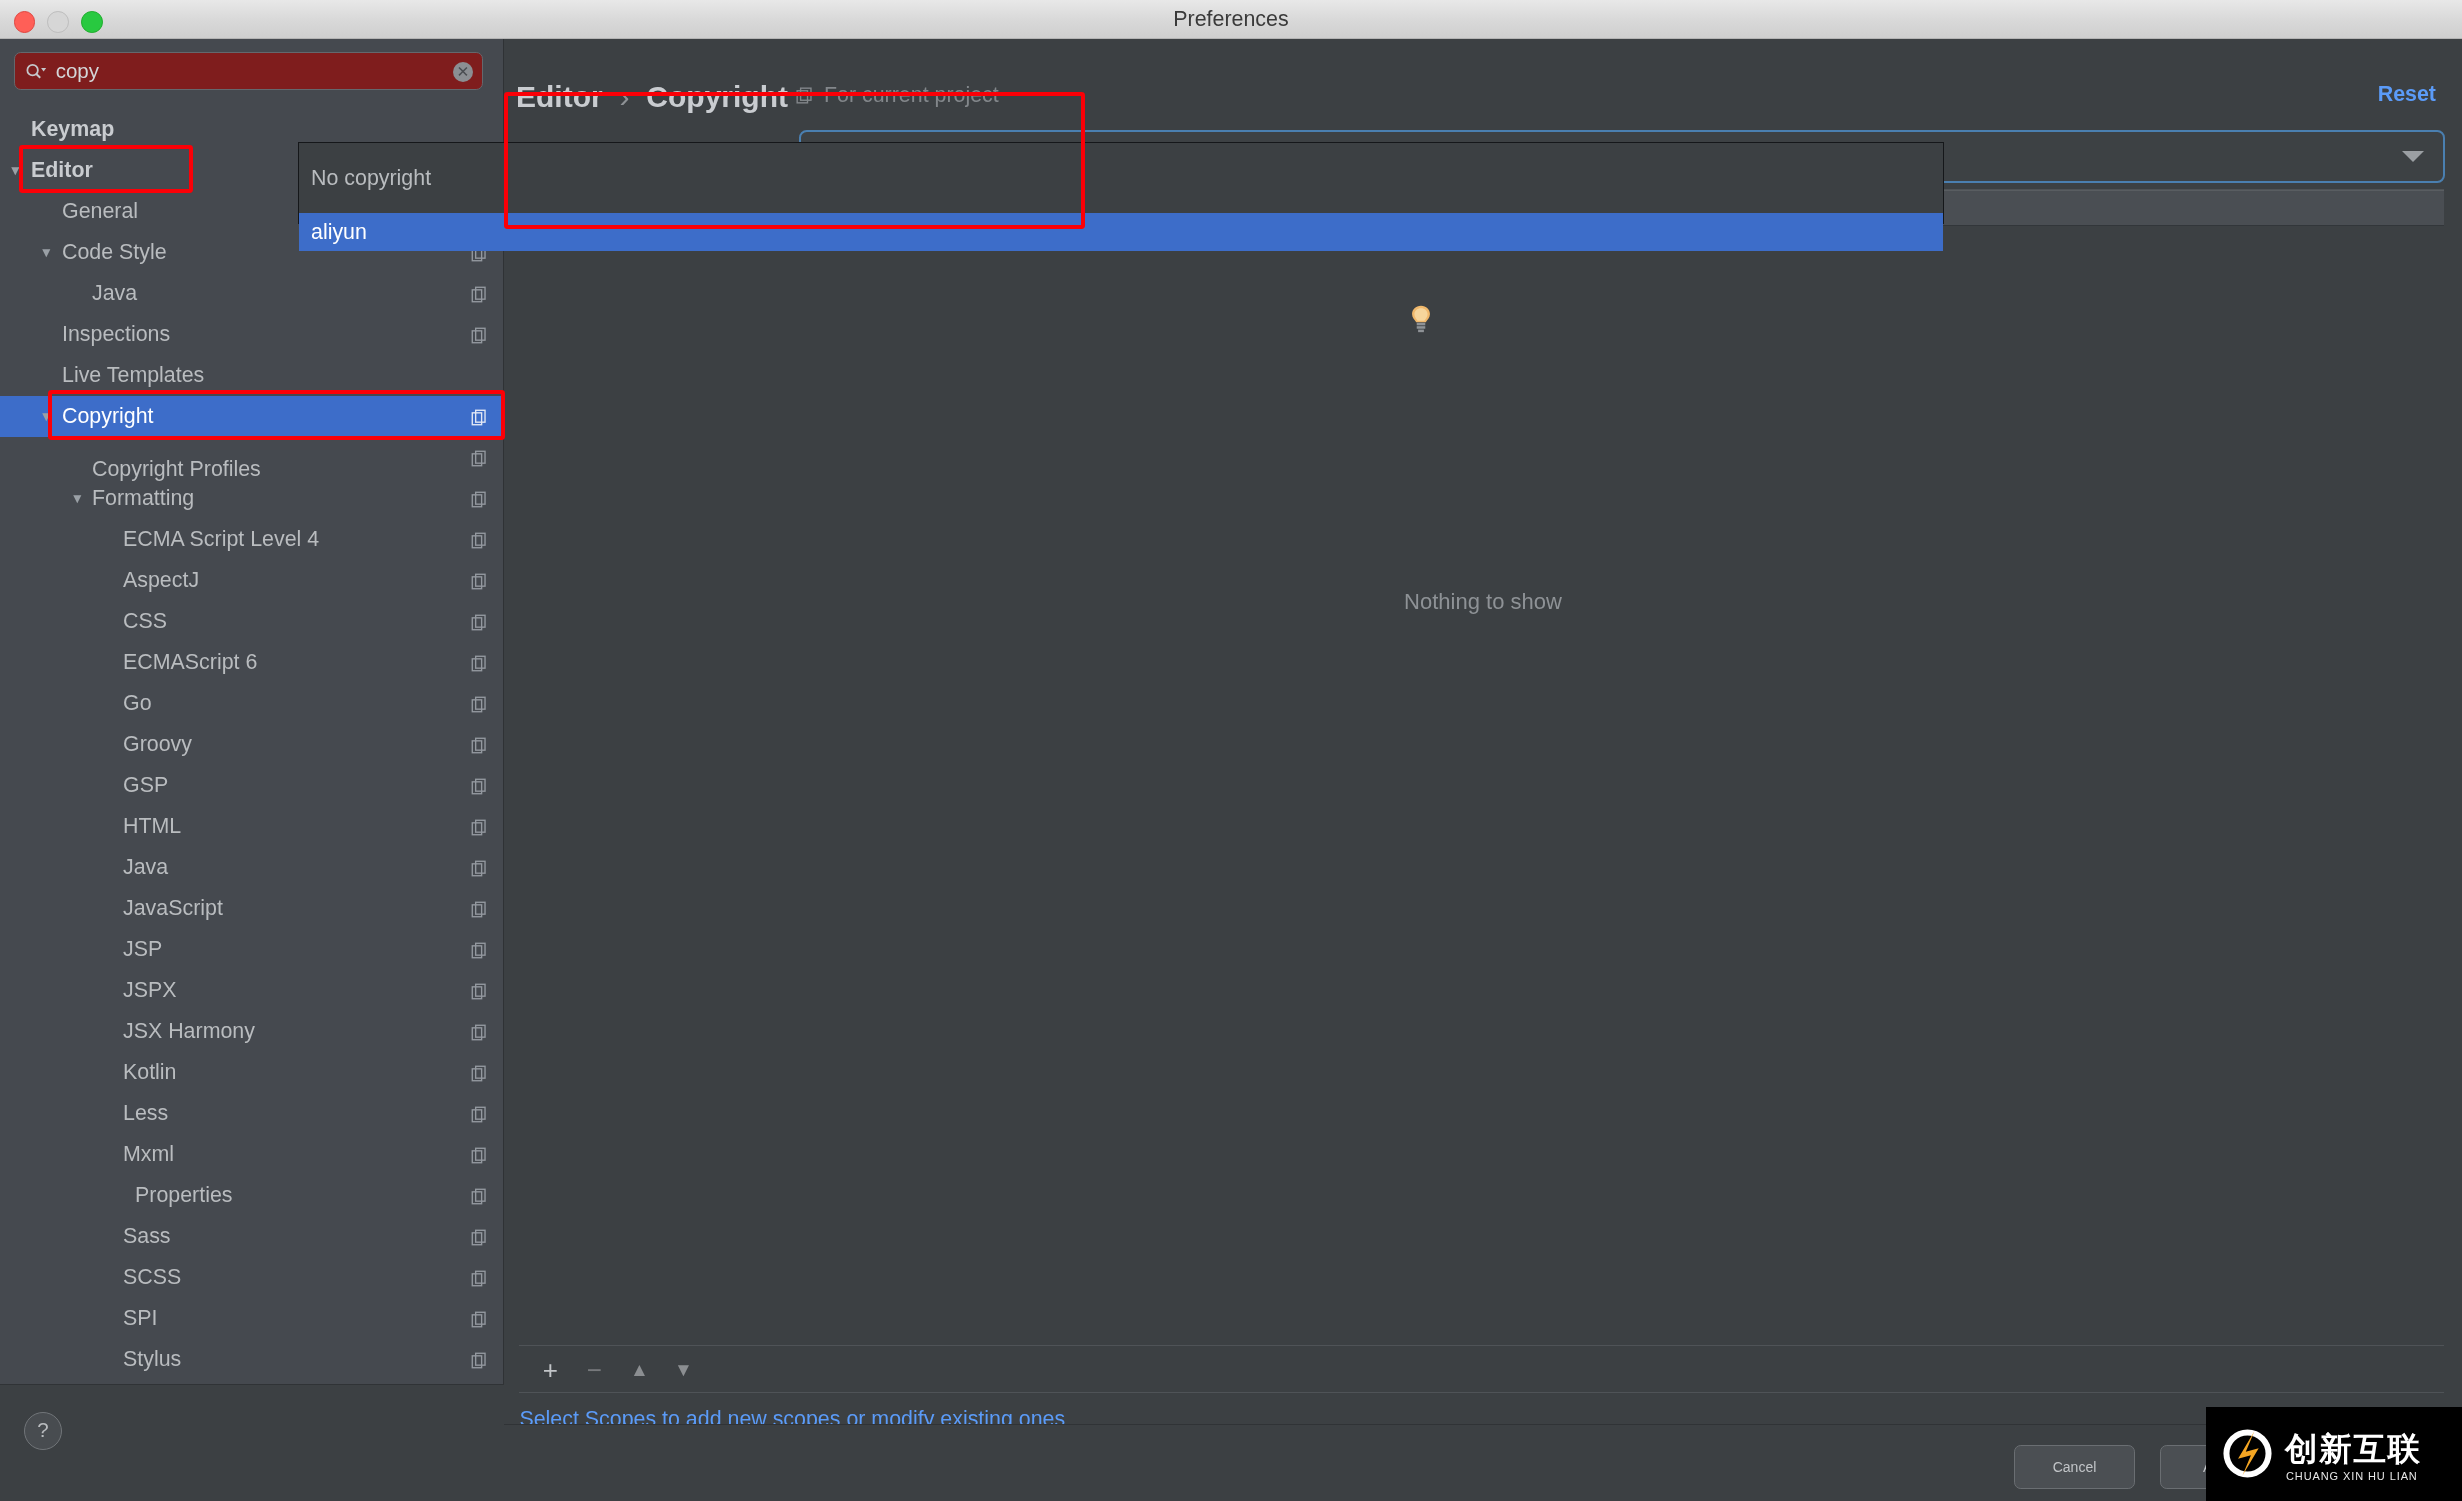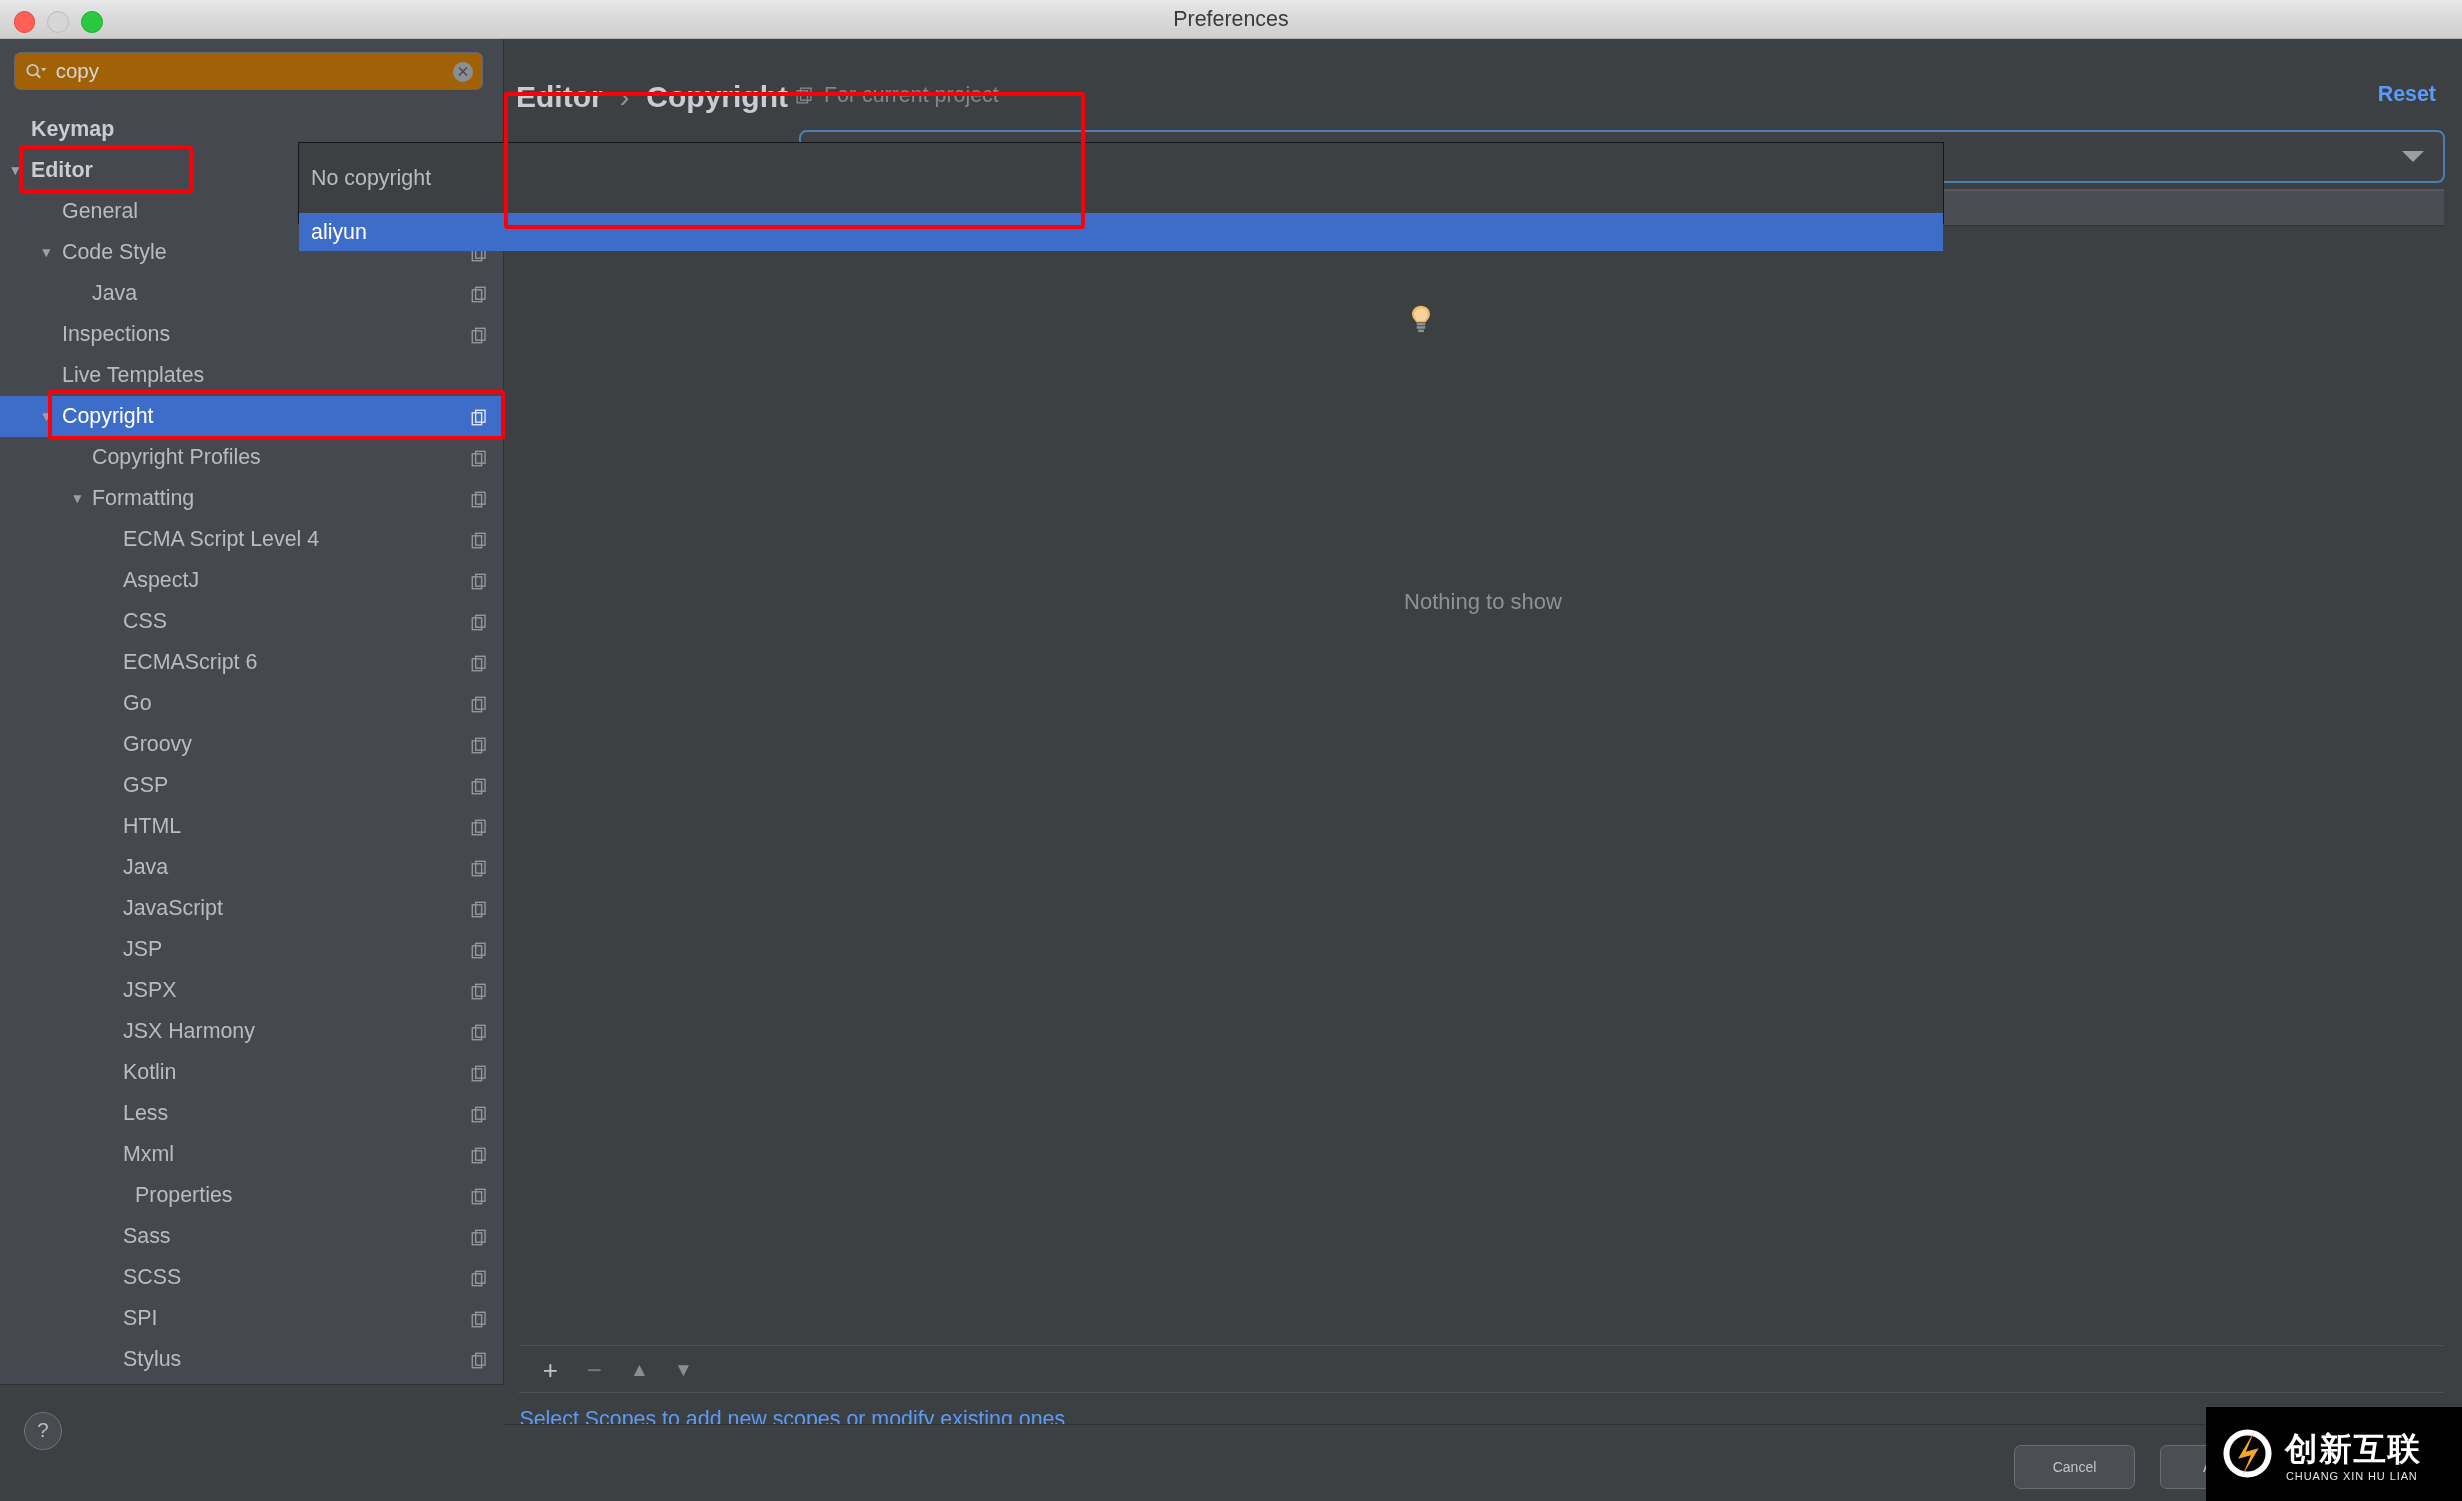--- a/index.html
+++ b/index.html
@@ -40,21 +40,21 @@
     position: absolute; top: 39px; left: 0;
     width: 504px; height: 1384px;
     background: #45494f;
     box-sizing: border-box;
     border-right: 0.9px solid #2f3235;
     overflow: hidden;
   }
   .search-wrap {
     position: absolute; top: 13px; left: 13.7px;
     width: 469px; height: 38px;
-    background: #a16207;
+    background: #7f1d1d;
     border: 0.9px solid #64686d;
     border-radius: 6.8px;
     box-sizing: border-box;
   }
   .search-icon {
     position: absolute; left: 10.3px; top: 8.5px;
     width: 22px; height: 20.5px;
   }
   .search-input-text {
     position: absolute; left: 41px; top: 0; height: 36px; line-height: 36px;
@@ -335,21 +335,21 @@
       </div>
       <div class="tree-row selected">
         <span class="tw" style="left: 36px;">▼</span>
         <span class="tree-label" style="left: 62px;">Copyright</span>
         <svg class="copy-ico" viewBox="0 0 20 22">
           <rect x="1.5" y="5.5" width="11" height="14" fill="none" stroke="#9499a0" stroke-width="1.6"></rect>
           <rect x="5.5" y="2.5" width="11" height="14" fill="none" stroke="#9499a0" stroke-width="1.6"></rect>
         </svg>
       </div>
       <div class="tree-row">
-        <span class="tree-label" style="left: 92px;">Copyright Profiles</span>
+        <span class="tree-label" style="left: 92px; margin-top: 12px;">Copyright Profiles</span>
         <svg class="copy-ico" viewBox="0 0 20 22">
           <rect x="1.5" y="5.5" width="11" height="14" fill="none" stroke="#9499a0" stroke-width="1.6"></rect>
           <rect x="5.5" y="2.5" width="11" height="14" fill="none" stroke="#9499a0" stroke-width="1.6"></rect>
         </svg>
       </div>
       <div class="tree-row">
         <span class="tw" style="left: 67px;">▼</span>
         <span class="tree-label" style="left: 92px;">Formatting</span>
         <svg class="copy-ico" viewBox="0 0 20 22">
           <rect x="1.5" y="5.5" width="11" height="14" fill="none" stroke="#9499a0" stroke-width="1.6"></rect>

